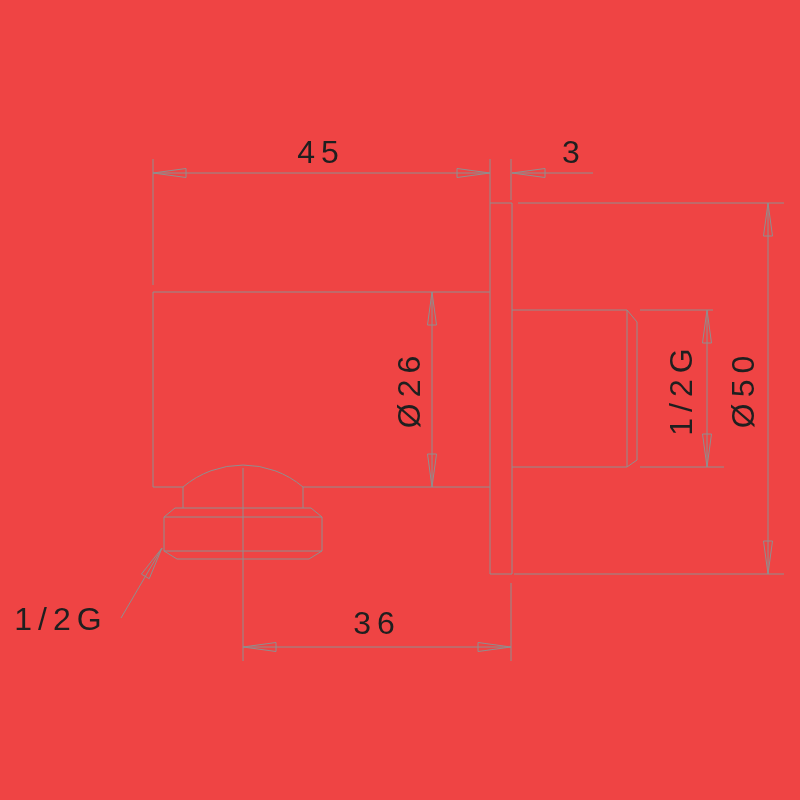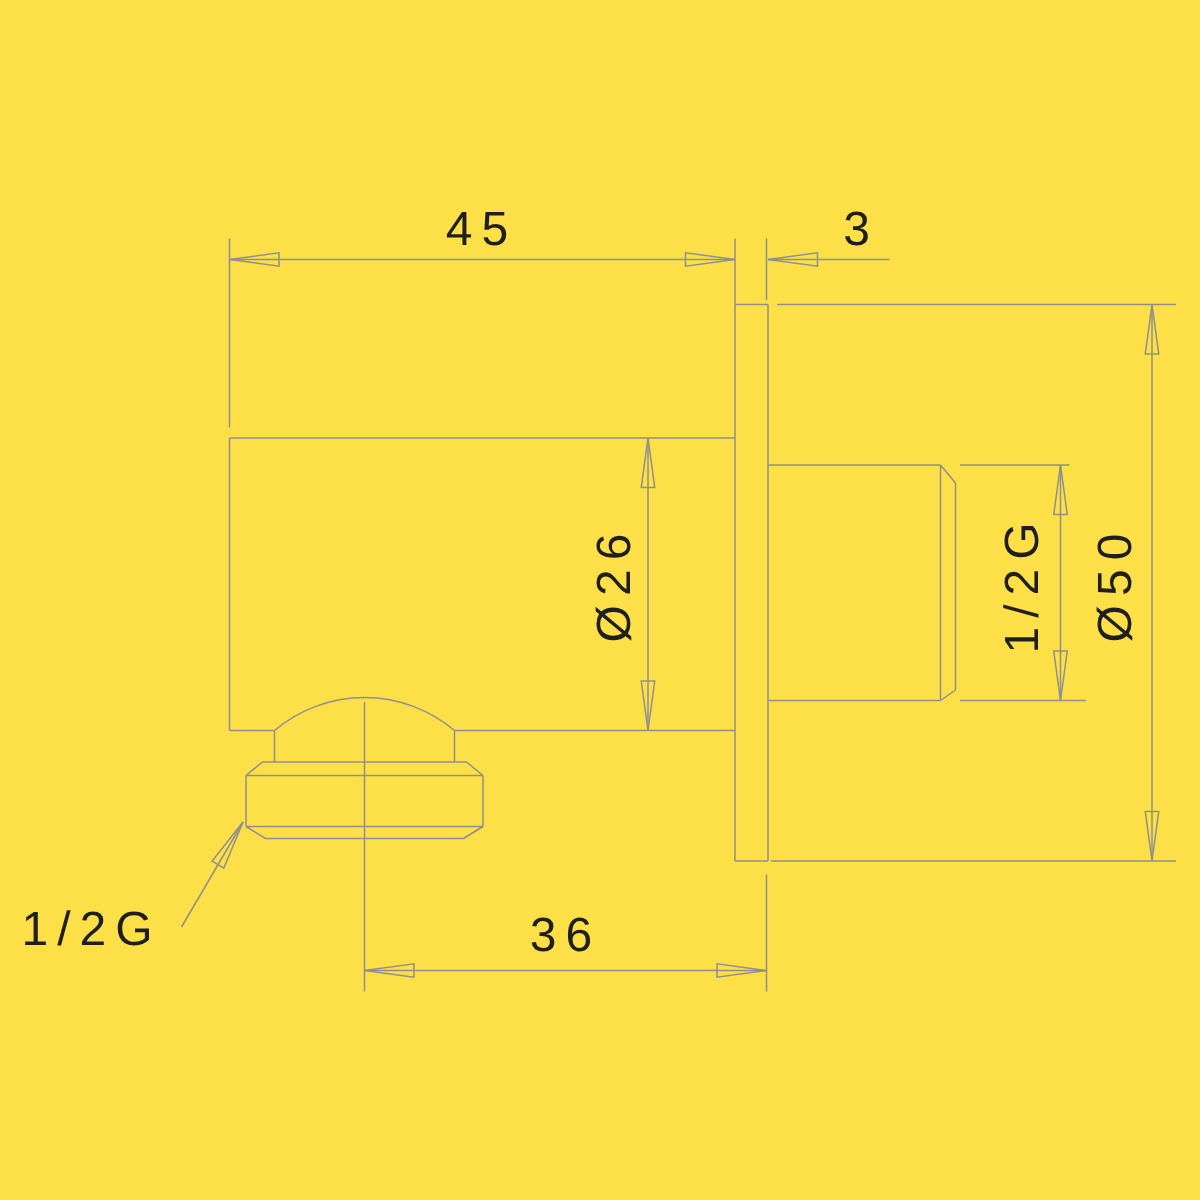--- a/index.html
+++ b/index.html
@@ -7,21 +7,21 @@
     padding: 0;
     background: #ffffff;
     width: 800px;
     height: 800px;
     overflow: hidden;
   }
   .canvas {
     position: relative;
     width: 800px;
     height: 800px;
-    background: #fde047;
+    background: #ef4444;
   }
   svg { display: block; width: 800px; height: 800px; }
   .ln {
     stroke: #8f8f8f;
     stroke-width: 1;
     fill: none;
   }
   .ar {
     stroke: #8f8f8f;
     stroke-width: 1;

